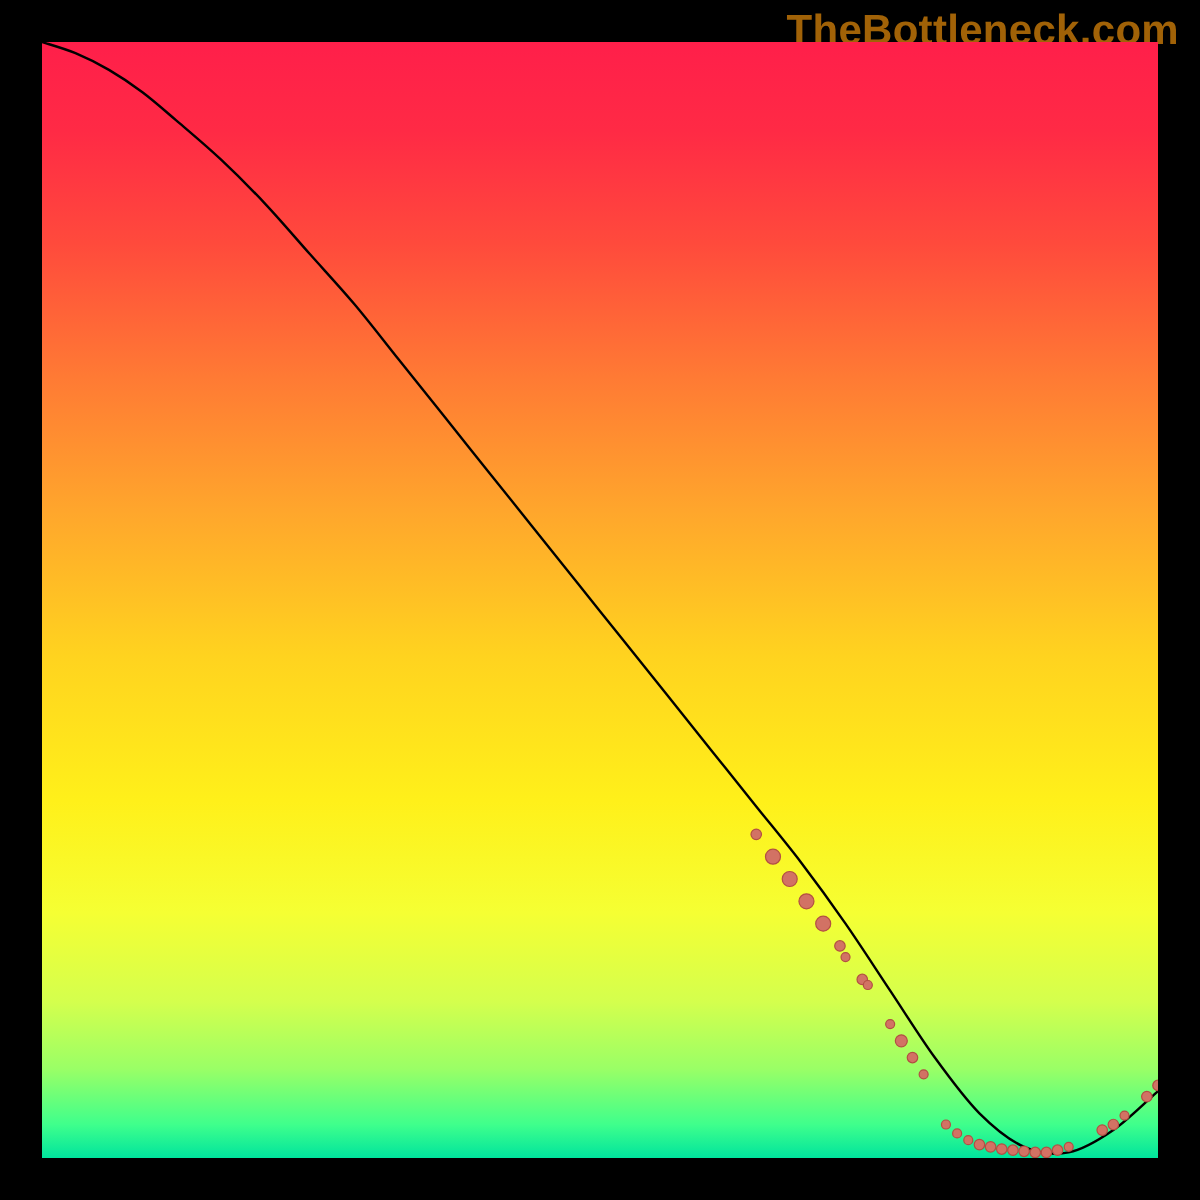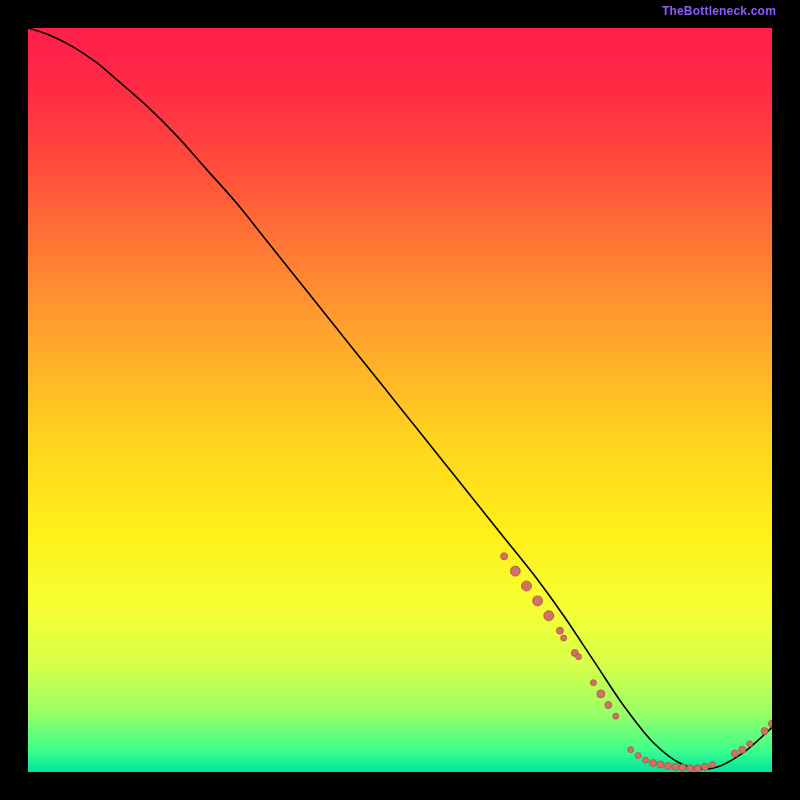--- a/index.html
+++ b/index.html
@@ -12,25 +12,25 @@
   }
   .stage {
     position: relative;
     width: 800px;
     height: 800px;
     background: #000000;
   }
   .watermark {
     position: absolute;
     top: 4px;
-    right: 24px;
+    right: 14px;
     font-family: Arial, Helvetica, sans-serif;
-    font-size: 12px;
+    font-size: 28px;
     font-weight: 600;
-    color: #8b5cf6;
+    color: #a16207;
     letter-spacing: 0.2px;
   }
   .plot-wrap {
     position: absolute;
     left: 28px;
     top: 28px;
     width: 744px;
     height: 744px;
   }
   svg {

